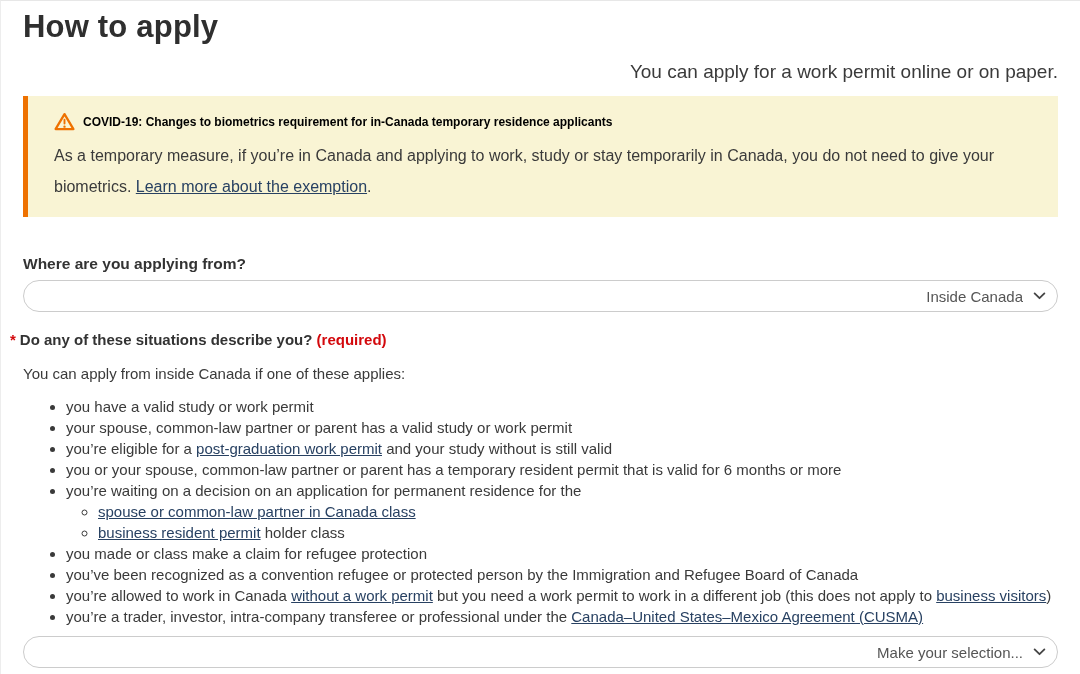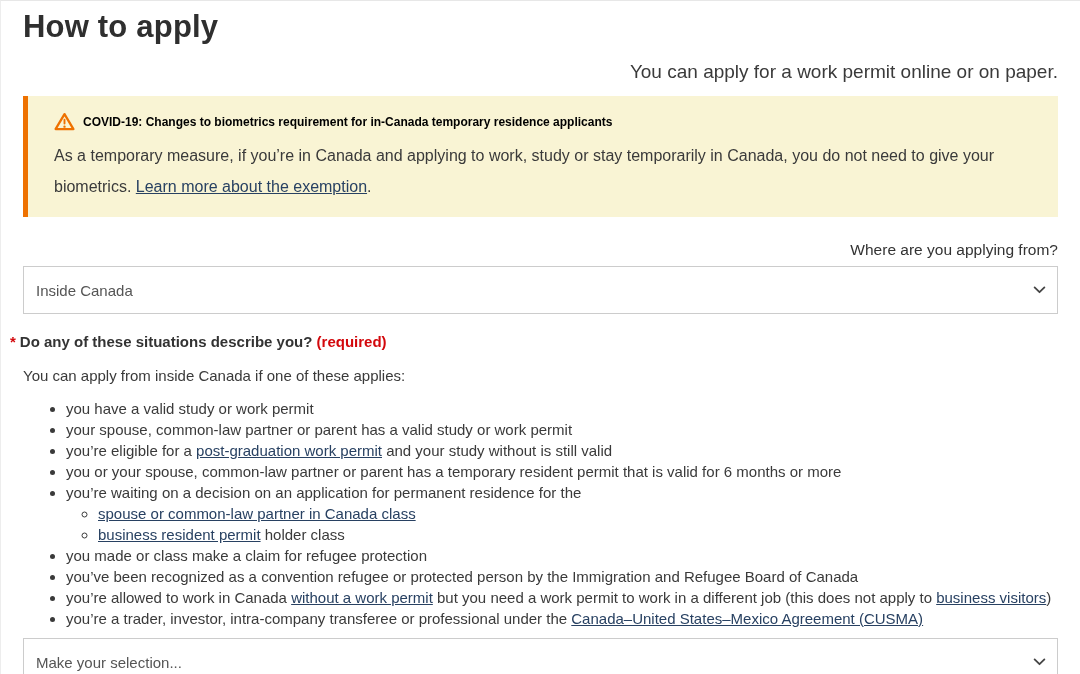--- a/index.html
+++ b/index.html
@@ -57,41 +57,41 @@
     color: #3a3a3a;
   }
   a.lnk, .alert-body a.lnk {
     color: #284162;
     text-decoration: underline;
     cursor: pointer;
   }
 
   
   .field-label {
-    margin-top: 24px;
+    margin-top: 38px;
     font-size: 15.5px;
-    font-weight: normal;
+    font-weight: bold;
     color: #333;
-    text-align: right;
   }
   .select-wrap { position: relative; margin-top: 7px; }
   select.gc-select {
     width: 100%;
-    height: 48px;
+    height: 32px;
     font-family: "Liberation Sans", "DejaVu Sans", sans-serif;
     font-size: 15px;
     color: #555555;
     background: #ffffff;
     border: 1px solid #cccccc;
-    border-radius: 0;
+    border-radius: 16px;
     padding: 0 34px 0 12px;
     appearance: none;
     -webkit-appearance: none;
     -moz-appearance: none;
     outline: none;
+    text-align: right;
   }
   .select-chevron {
     position: absolute;
     right: 12px;
     top: 50%;
     transform: translateY(-50%);
     pointer-events: none;
     display: inline-flex;
   }
 

